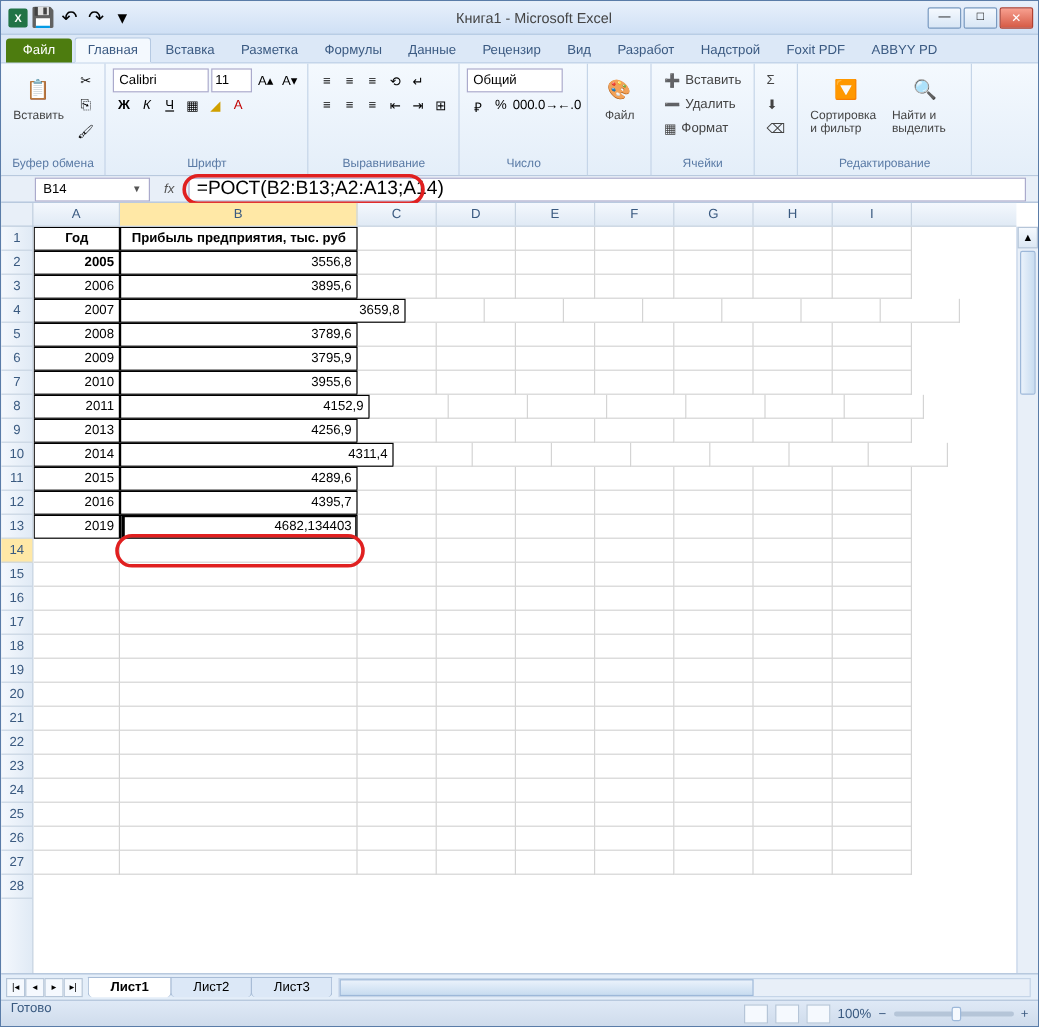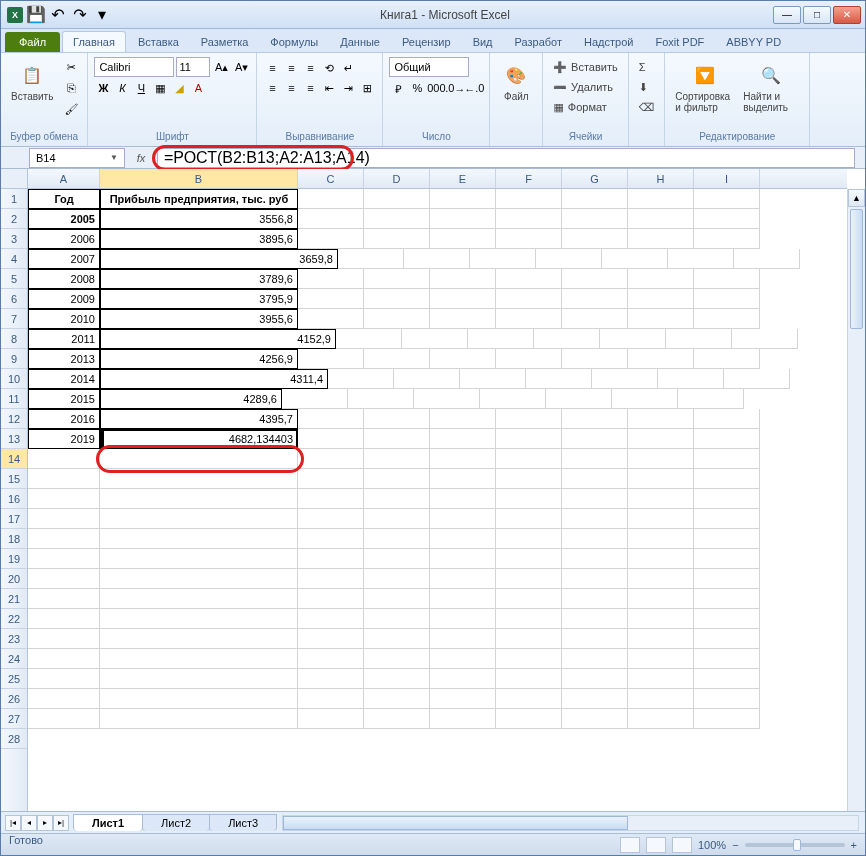--- a/index.html
+++ b/index.html
@@ -387,21 +387,21 @@
           <div class="cell" style="width: 66px;"></div>
           <div class="cell" style="width: 66px;"></div>
           <div class="cell" style="width: 66px;"></div>
           <div class="cell" style="width: 66px;"></div>
           <div class="cell" style="width: 66px;"></div>
           <div class="cell" style="width: 66px;"></div>
           <div class="cell" style="width: 66px;"></div>
         </div>
         <div class="grid-row">
           <div class="cell bord r" style="width: 72px;">2011</div>
-          <div class="cell bord r" style="width: 236px;">4152,9</div>
+          <div class="cell bord r" style="width: 208px;">4152,9</div>
           <div class="cell" style="width: 66px;"></div>
           <div class="cell" style="width: 66px;"></div>
           <div class="cell" style="width: 66px;"></div>
           <div class="cell" style="width: 66px;"></div>
           <div class="cell" style="width: 66px;"></div>
           <div class="cell" style="width: 66px;"></div>
           <div class="cell" style="width: 66px;"></div>
         </div>
         <div class="grid-row">
           <div class="cell bord r" style="width: 72px;">2013</div>
@@ -420,21 +420,21 @@
           <div class="cell" style="width: 66px;"></div>
           <div class="cell" style="width: 66px;"></div>
           <div class="cell" style="width: 66px;"></div>
           <div class="cell" style="width: 66px;"></div>
           <div class="cell" style="width: 66px;"></div>
           <div class="cell" style="width: 66px;"></div>
           <div class="cell" style="width: 66px;"></div>
         </div>
         <div class="grid-row">
           <div class="cell bord r" style="width: 72px;">2015</div>
-          <div class="cell bord r" style="width: 182px;">4289,6</div>
+          <div class="cell bord r" style="width: 198px;">4289,6</div>
           <div class="cell" style="width: 66px;"></div>
           <div class="cell" style="width: 66px;"></div>
           <div class="cell" style="width: 66px;"></div>
           <div class="cell" style="width: 66px;"></div>
           <div class="cell" style="width: 66px;"></div>
           <div class="cell" style="width: 66px;"></div>
           <div class="cell" style="width: 66px;"></div>
         </div>
         <div class="grid-row">
           <div class="cell bord r" style="width: 72px;">2016</div>

